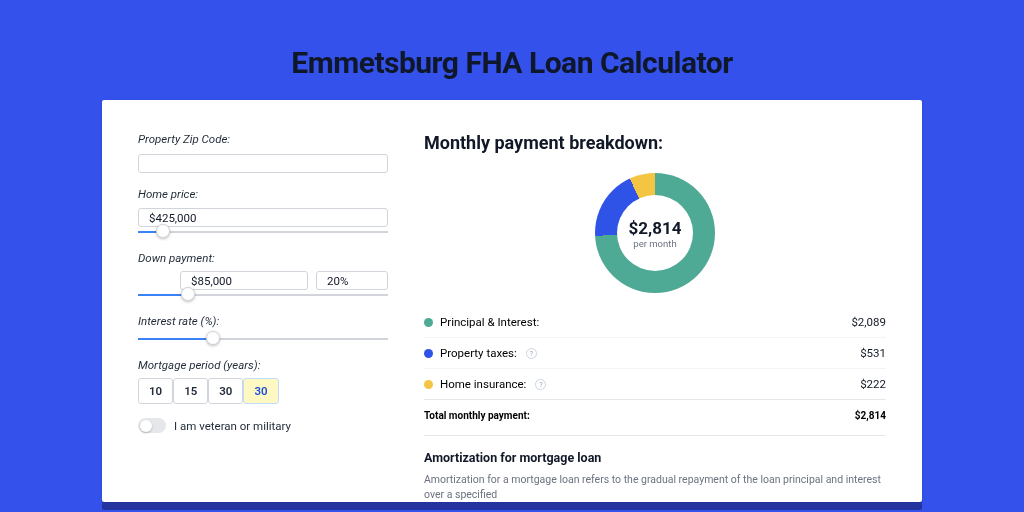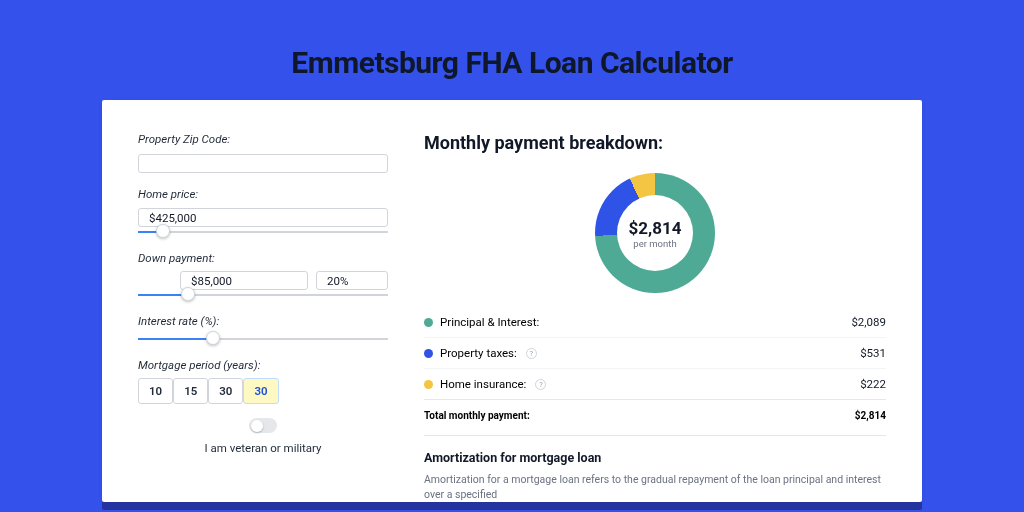--- a/index.html
+++ b/index.html
@@ -14,21 +14,21 @@
     .slider-wrap { position: relative; height: 10px; }
     .slider-track { height: 2px; background: #d1d5db; position: absolute; top: 4px; left: 0; right: 0; }
     .slider-fill { height: 2px; background: #3b82f6; position: absolute; top: 4px; left: 0; }
     .slider-thumb { width: 14px; height: 14px; border-radius: 50%; background: #fff; border: 1px solid #d1d5db; box-shadow: 0 1px 3px rgba(0,0,0,.25); position: absolute; top: -3px; cursor: pointer; }
     .row2 { display: flex; gap: 8px; margin-left: 42px; }
     .row2 .text-input:first-child { flex: 1; }
     .row2 .text-input:last-child { width: 72px; }
     .periods { display: flex; margin-top: 2px; }
     .period-btn { border: 1px solid #d1d5db; border-radius: 3px; background: #fff; padding: 5px 10px; font-size: 11.5px; font-weight: 600; color: #1f2937; cursor: pointer; }
     .period-btn.active { background: #fef9c3; border-color: #bfdbfe; color: #1d4ed8; }
-    .toggle-row { display: flex; align-items: center; gap: 8px; margin-top: 12px; flex-direction: column; }
+    .toggle-row { display: flex; align-items: center; gap: 8px; margin-top: 12px; }
     .toggle { width: 28px; height: 15px; border-radius: 999px; background: #e5e7eb; position: relative; cursor: pointer; }
     .toggle-knob { width: 12px; height: 12px; border-radius: 50%; background: #fff; position: absolute; top: 1.5px; left: 2px; box-shadow: 0 1px 2px rgba(0,0,0,.25); }
     .toggle-text { font-size: 11.5px; color: #1f2937; }
     .section-title { font-size: 18px; font-weight: 700; color: #111827; margin-bottom: 14px; }
     .donut-wrap { display: flex; justify-content: center; padding: 6px 0 14px; }
     .donut { position: relative; width: 120px; height: 120px; }
     .donut-center { position: absolute; inset: 22px; border-radius: 50%; background: #fff; display: flex; flex-direction: column; align-items: center; justify-content: center; }
     .donut-amount { font-size: 17px; font-weight: 700; color: #111827; }
     .donut-sub { font-size: 9.5px; color: #6b7280; }
     .item { display: flex; align-items: center; justify-content: space-between; padding: 8px 0; border-top: 1px solid #f3f4f6; font-size: 11.5px; gap: 39px; }

